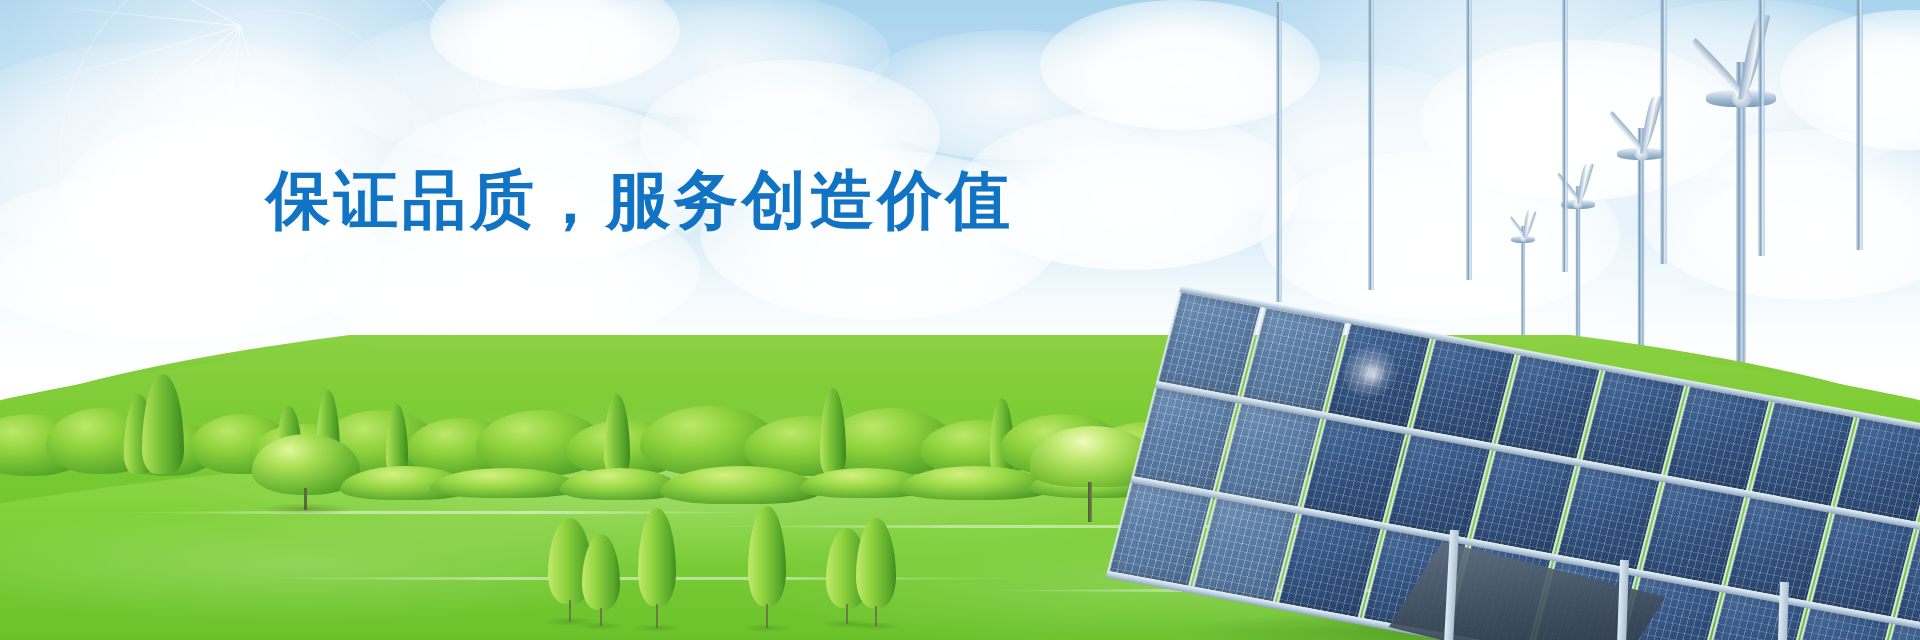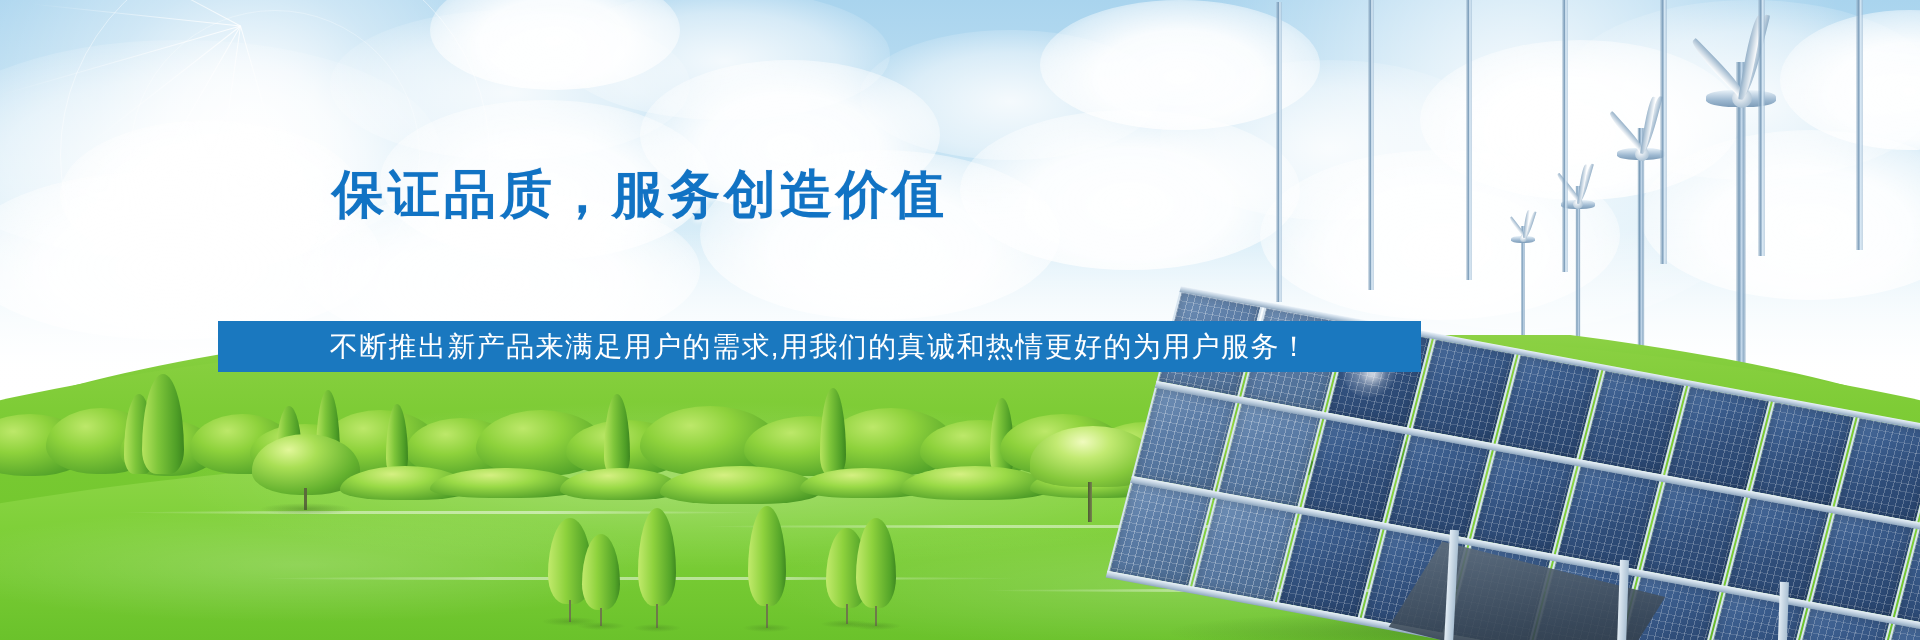--- a/index.html
+++ b/index.html
@@ -271,21 +271,21 @@
     position:absolute;
     background:radial-gradient(ellipse,rgba(40,80,30,0.35),rgba(40,80,30,0) 72%);
     border-radius:50%;
   }
 
   
   .headline {
     position:absolute;
     left:0; top:168px; width:1280px;
     text-align:center;
-    font-size:52px;
+    font-size:64px;
     font-weight:bold;
     letter-spacing:4px;
     color:#1173c4;
     text-shadow:0 2px 5px rgba(255,255,255,0.85),0 0 1px rgba(12,90,160,0.4);
     white-space:nowrap;
     line-height:1;
   }
   .subbar {
     position:absolute;
     left:218px; top:321px;
@@ -543,17 +543,14 @@
     <div style="position:absolute;left:262px;top:334px;width:230px;height:96px;
                 background:linear-gradient(160deg,#5e6d7c,#394756 60%,#2b3640);
                 transform:rotate(14deg) skewX(-18deg);opacity:0.9;"></div>
     <div class="leg" style="left:300px;top:300px;width:9px;height:130px;transform:rotate(3deg);"></div>
     <div class="leg" style="left:470px;top:330px;width:9px;height:110px;transform:rotate(2deg);"></div>
     <div class="leg" style="left:630px;top:352px;width:9px;height:90px;transform:rotate(2deg);"></div>
   </div>
 
   <div class="headline">保证品质，服务创造价值</div>
 
-  <div class="subbar">
-    <span class="subtext">不断推出新产品来满足用户的需求,用我们的真诚和热情更好的为用户服务！</span>
-  </div>
 
 </div>
 
 </body></html>

